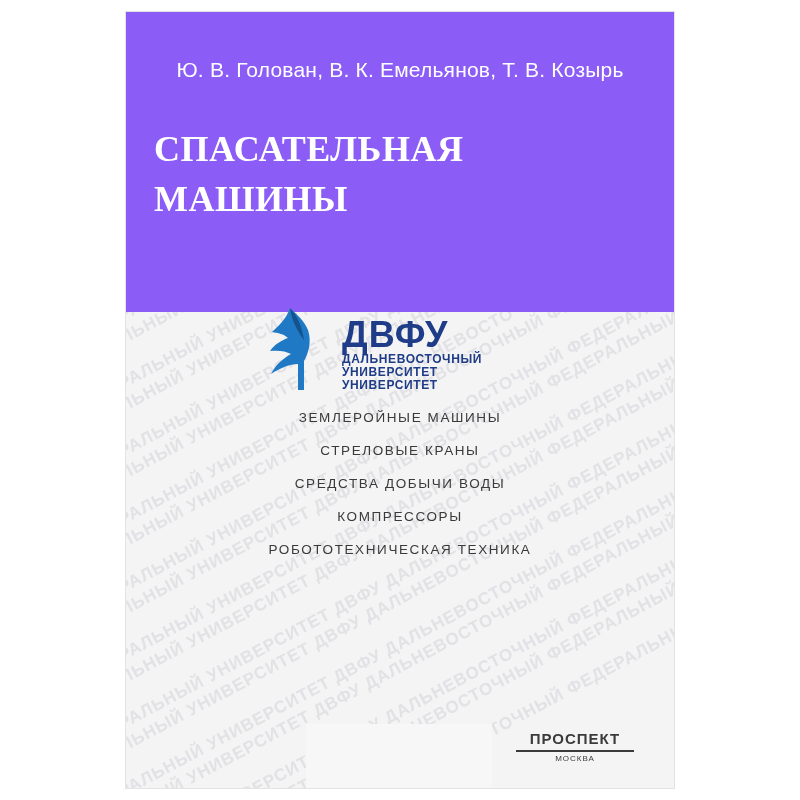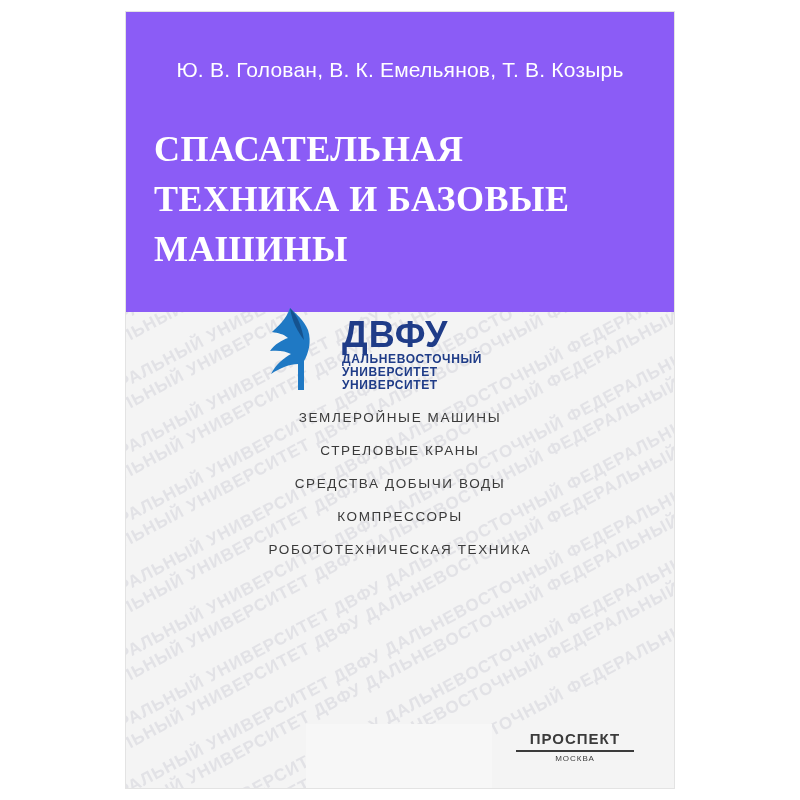--- a/index.html
+++ b/index.html
@@ -212,21 +212,20 @@
         <div class="wm-row" style="left: -260px; top: 696px;">ДАЛЬНЕВОСТОЧНЫЙ ФЕДЕРАЛЬНЫЙ УНИВЕРСИТЕТ ДВФУ ДАЛЬНЕВОСТОЧНЫЙ ФЕДЕРАЛЬНЫЙ УНИВЕРСИТЕТ ДВФУ ДАЛЬНЕВОСТОЧНЫЙ ФЕДЕРАЛЬНЫЙ УНИВЕРСИТЕТ ДВФУ ДАЛЬНЕВОСТОЧНЫЙ ФЕДЕРАЛЬНЫЙ УНИВЕРСИТЕТ ДВФУ ДАЛЬНЕВОСТОЧНЫЙ ФЕДЕРАЛЬНЫЙ УНИВЕРСИТЕТ ДВФУ ДАЛЬНЕВОСТОЧНЫЙ ФЕДЕРАЛЬНЫЙ УНИВЕРСИТЕТ ДВФУ </div>
         <div class="wm-row" style="left: -240px; top: 730px;">ДАЛЬНЕВОСТОЧНЫЙ ФЕДЕРАЛЬНЫЙ УНИВЕРСИТЕТ ДВФУ ДАЛЬНЕВОСТОЧНЫЙ ФЕДЕРАЛЬНЫЙ УНИВЕРСИТЕТ ДВФУ ДАЛЬНЕВОСТОЧНЫЙ ФЕДЕРАЛЬНЫЙ УНИВЕРСИТЕТ ДВФУ ДАЛЬНЕВОСТОЧНЫЙ ФЕДЕРАЛЬНЫЙ УНИВЕРСИТЕТ ДВФУ ДАЛЬНЕВОСТОЧНЫЙ ФЕДЕРАЛЬНЫЙ УНИВЕРСИТЕТ ДВФУ ДАЛЬНЕВОСТОЧНЫЙ ФЕДЕРАЛЬНЫЙ УНИВЕРСИТЕТ ДВФУ </div>
       </div>
 
     <div id="bottom-plate"></div>
 
     <div id="header-panel">
       <div id="authors">Ю. В. Голован, В. К. Емельянов, Т. В. Козырь</div>
       <div id="title">
         <div>Спасательная</div>
-        <div>техника и базовые</div>
         <div>машины</div>
       </div>
     </div>
 
 
     <div id="topics">
       <div class="topic">ЗЕМЛЕРОЙНЫЕ МАШИНЫ</div>
       <div class="topic">СТРЕЛОВЫЕ КРАНЫ</div>
       <div class="topic">СРЕДСТВА ДОБЫЧИ ВОДЫ</div>
       <div class="topic">КОМПРЕССОРЫ</div>

